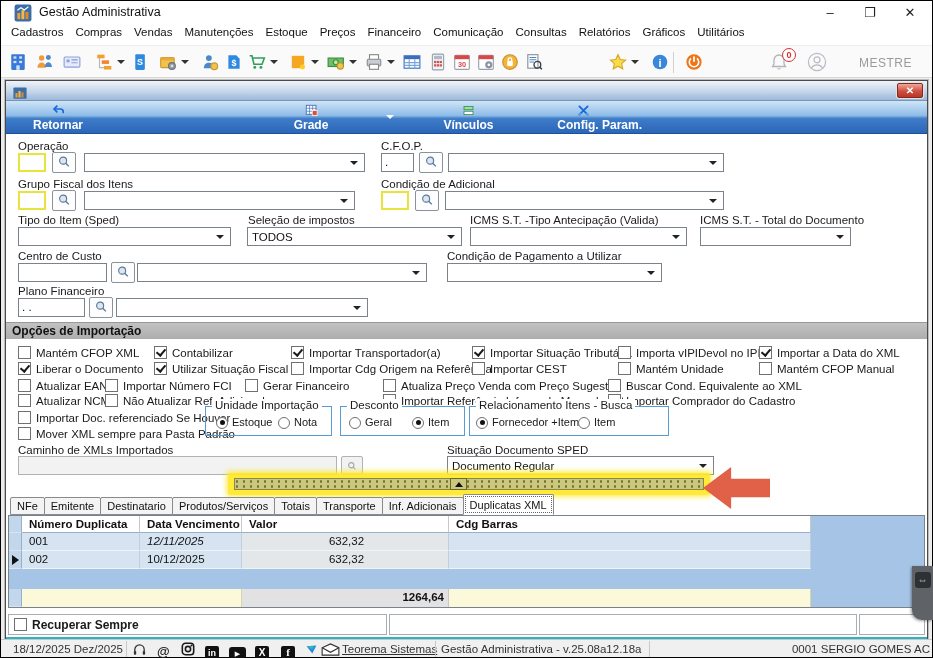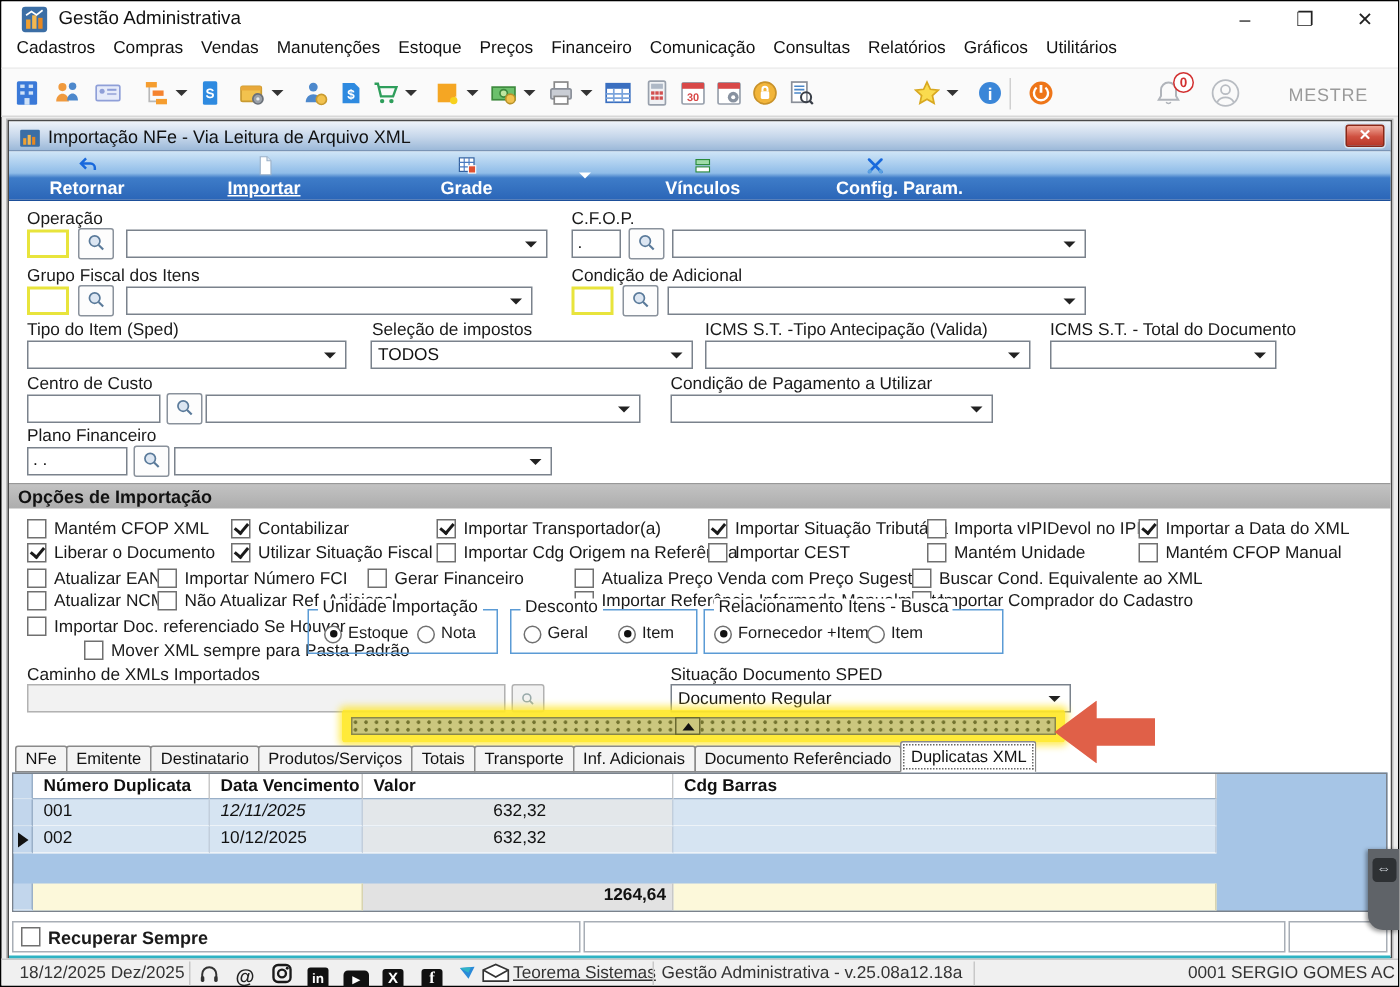--- a/index.html
+++ b/index.html
@@ -257,32 +257,27 @@
     </div>
 
   <div id="dlg">
     <div class="dlg-title">
       <span class="abs" style="left:7px;top:4px;width:14px;height:12px"><svg viewBox="0 0 16 14">
             <rect x="0.5" y="0.5" width="15" height="13" rx="1" fill="#3b6ea5"></rect>
             <rect x="2.8" y="7" width="2.4" height="5" fill="#f0a030"></rect>
             <rect x="6.2" y="4.5" width="2.4" height="7.5" fill="#f4b850"></rect>
             <rect x="9.6" y="6" width="2.4" height="6" fill="#e88820"></rect>
           </svg></span>
-      <span class="t">Importação NFe - Via Leitura de Arquivo XML</span>
       <span class="dlg-close">✕</span>
     </div>
     <div class="dlg-toolbar" id="dlgtb">
         <span class="dbtn" style="left: 10px; width: 84px;"><svg viewBox="0 0 20 20">
             <path d="M8.5 3.5L4 8l4.5 4.5" fill="none" stroke="#1868dc" stroke-width="2.2"></path>
             <path d="M4 8h8.5a3.8 3.8 0 013.8 3.8v2" fill="none" stroke="#1868dc" stroke-width="2.2"></path>
           </svg><span>Retornar</span></span>
-        <span class="dbtn" style="left: 125px; width: 90px;"><svg viewBox="0 0 20 20">
-            <path d="M6 2h6l3.5 3.5V18H6z" fill="#fff" stroke="#9ab0c8"></path>
-            <path d="M12 2v3.5h3.5" fill="#dce8f4" stroke="#9ab0c8"></path>
-          </svg><span style="text-decoration:underline">Importar</span></span>
         <span class="dbtn" style="left: 258px; width: 94px;"><svg viewBox="0 0 20 20">
             <rect x="3" y="3" width="13" height="12" fill="#fff" stroke="#2a5a9a"></rect>
             <path d="M3 7h13M3 11h13M7.3 3v12M11.6 3v12" stroke="#4a7ac0"></path>
             <rect x="11" y="10" width="6.5" height="6.5" fill="#e05030" stroke="#fff"></rect>
           </svg><span>Grade</span></span>
         <span class="dcaret" style="left: 380px;"></span>
         <span class="dbtn" style="left: 420px; width: 85px;"><svg viewBox="0 0 20 20">
             <rect x="4" y="4.5" width="12" height="4.5" fill="#9fdca8" stroke="#2a8a3a"></rect>
             <rect x="4" y="11" width="12" height="4.5" fill="#fff" stroke="#2a8a3a"></rect>
           </svg><span>Vínculos</span></span>
@@ -365,21 +360,21 @@
         <span class="cb" style="left: 12px; top: 245px;"><span class="box"></span>Atualizar EAN</span>
         <span class="cb" style="left: 99px; top: 245px;"><span class="box"></span>Importar Número FCI</span>
         <span class="cb" style="left: 239px; top: 245px;"><span class="box"></span>Gerar Financeiro</span>
         <span class="cb" style="left: 377px; top: 245px;"><span class="box"></span>Atualiza Preço Venda com Preço Sugestão</span>
         <span class="cb" style="left: 602px; top: 245px;"><span class="box"></span>Buscar Cond. Equivalente ao XML</span>
         <span class="cb" style="left: 12px; top: 260px;"><span class="box"></span>Atualizar NCM</span>
         <span class="cb" style="left: 99px; top: 260px;"><span class="box"></span>Não Atualizar Ref. Adicional</span>
         <span class="cb" style="left: 377px; top: 260px;"><span class="box"></span>Importar Referência Informada Manualmente</span>
         <span class="cb" style="left: 602px; top: 260px;"><span class="box"></span>Importar Comprador do Cadastro</span>
         <span class="cb" style="left: 12px; top: 277px;"><span class="box"></span>Importar Doc. referenciado Se Houver</span>
-        <span class="cb" style="left: 12px; top: 293px; margin-left: 38px;"><span class="box"></span>Mover XML sempre para Pasta Padrão</span>
+        <span class="cb" style="left: 12px; top: 293px;"><span class="box"></span>Mover XML sempre para Pasta Padrão</span>
         <div class="grp" style="left: 199px; top: 272px; width: 127px;">
           <span class="gt">Unidade Importação</span>
           <span class="radio sel" style="left: 10px; top: 9px;"><span class="dot"></span>Estoque</span>
           <span class="radio" style="left: 72px; top: 9px;"><span class="dot"></span>Nota</span>
         </div>
         <div class="grp" style="left: 334px; top: 272px; width: 125px;">
           <span class="gt">Desconto</span>
           <span class="radio" style="left: 8px; top: 9px;"><span class="dot"></span>Geral</span>
           <span class="radio sel" style="left: 71px; top: 9px;"><span class="dot"></span>Item</span>
         </div>
@@ -405,21 +400,20 @@
         </div>
         <div style="position: absolute; left: 697px; top: 333px; width: 67px; height: 42px; background: rgb(224, 96, 72); clip-path: polygon(0px 50%, 42% 0px, 42% 28%, 100% 28%, 100% 72%, 42% 72%, 42% 100%); z-index: 30;"></div>
         <div style="position: absolute; left: 4px; top: 360px; height: 21px; display: flex; align-items: flex-end; z-index: 5;">
           <span class="tab">NFe</span>
           <span class="tab">Emitente</span>
           <span class="tab">Destinatario</span>
           <span class="tab">Produtos/Serviços</span>
           <span class="tab">Totais</span>
           <span class="tab">Transporte</span>
           <span class="tab">Inf. Adicionais</span>
-          <span class="tab">Documento Referênciado</span>
           <span class="tab active">Duplicatas XML</span>
         </div>
         <div style="position: absolute; left: 2px; top: 381px; width: 917px; height: 93px; border: 1px solid rgb(122, 130, 140); background: rgb(166, 197, 230);">
           <div class="gcell ghead" style="left: 13px; top: 0px; width: 118px; height: 17px;">Número Duplicata</div>
           <div class="gcell ghead" style="left: 131px; top: 0px; width: 102px; height: 17px;">Data Vencimento</div>
           <div class="gcell ghead" style="left: 233px; top: 0px; width: 207px; height: 17px;">Valor</div>
           <div class="gcell ghead" style="left: 440px; top: 0px; width: 362px; height: 17px;">Cdg Barras</div>
           <div class="gcell ggutter" style="left: 0px; top: 0px; width: 13px; height: 17px;"></div>
           <div class="gcell ggutter" style="left: 0px; top: 17px; width: 13px; height: 18px;"></div>
           <div class="gcell grow" style="left: 13px; top: 17px; width: 118px; height: 18px;">001</div>

